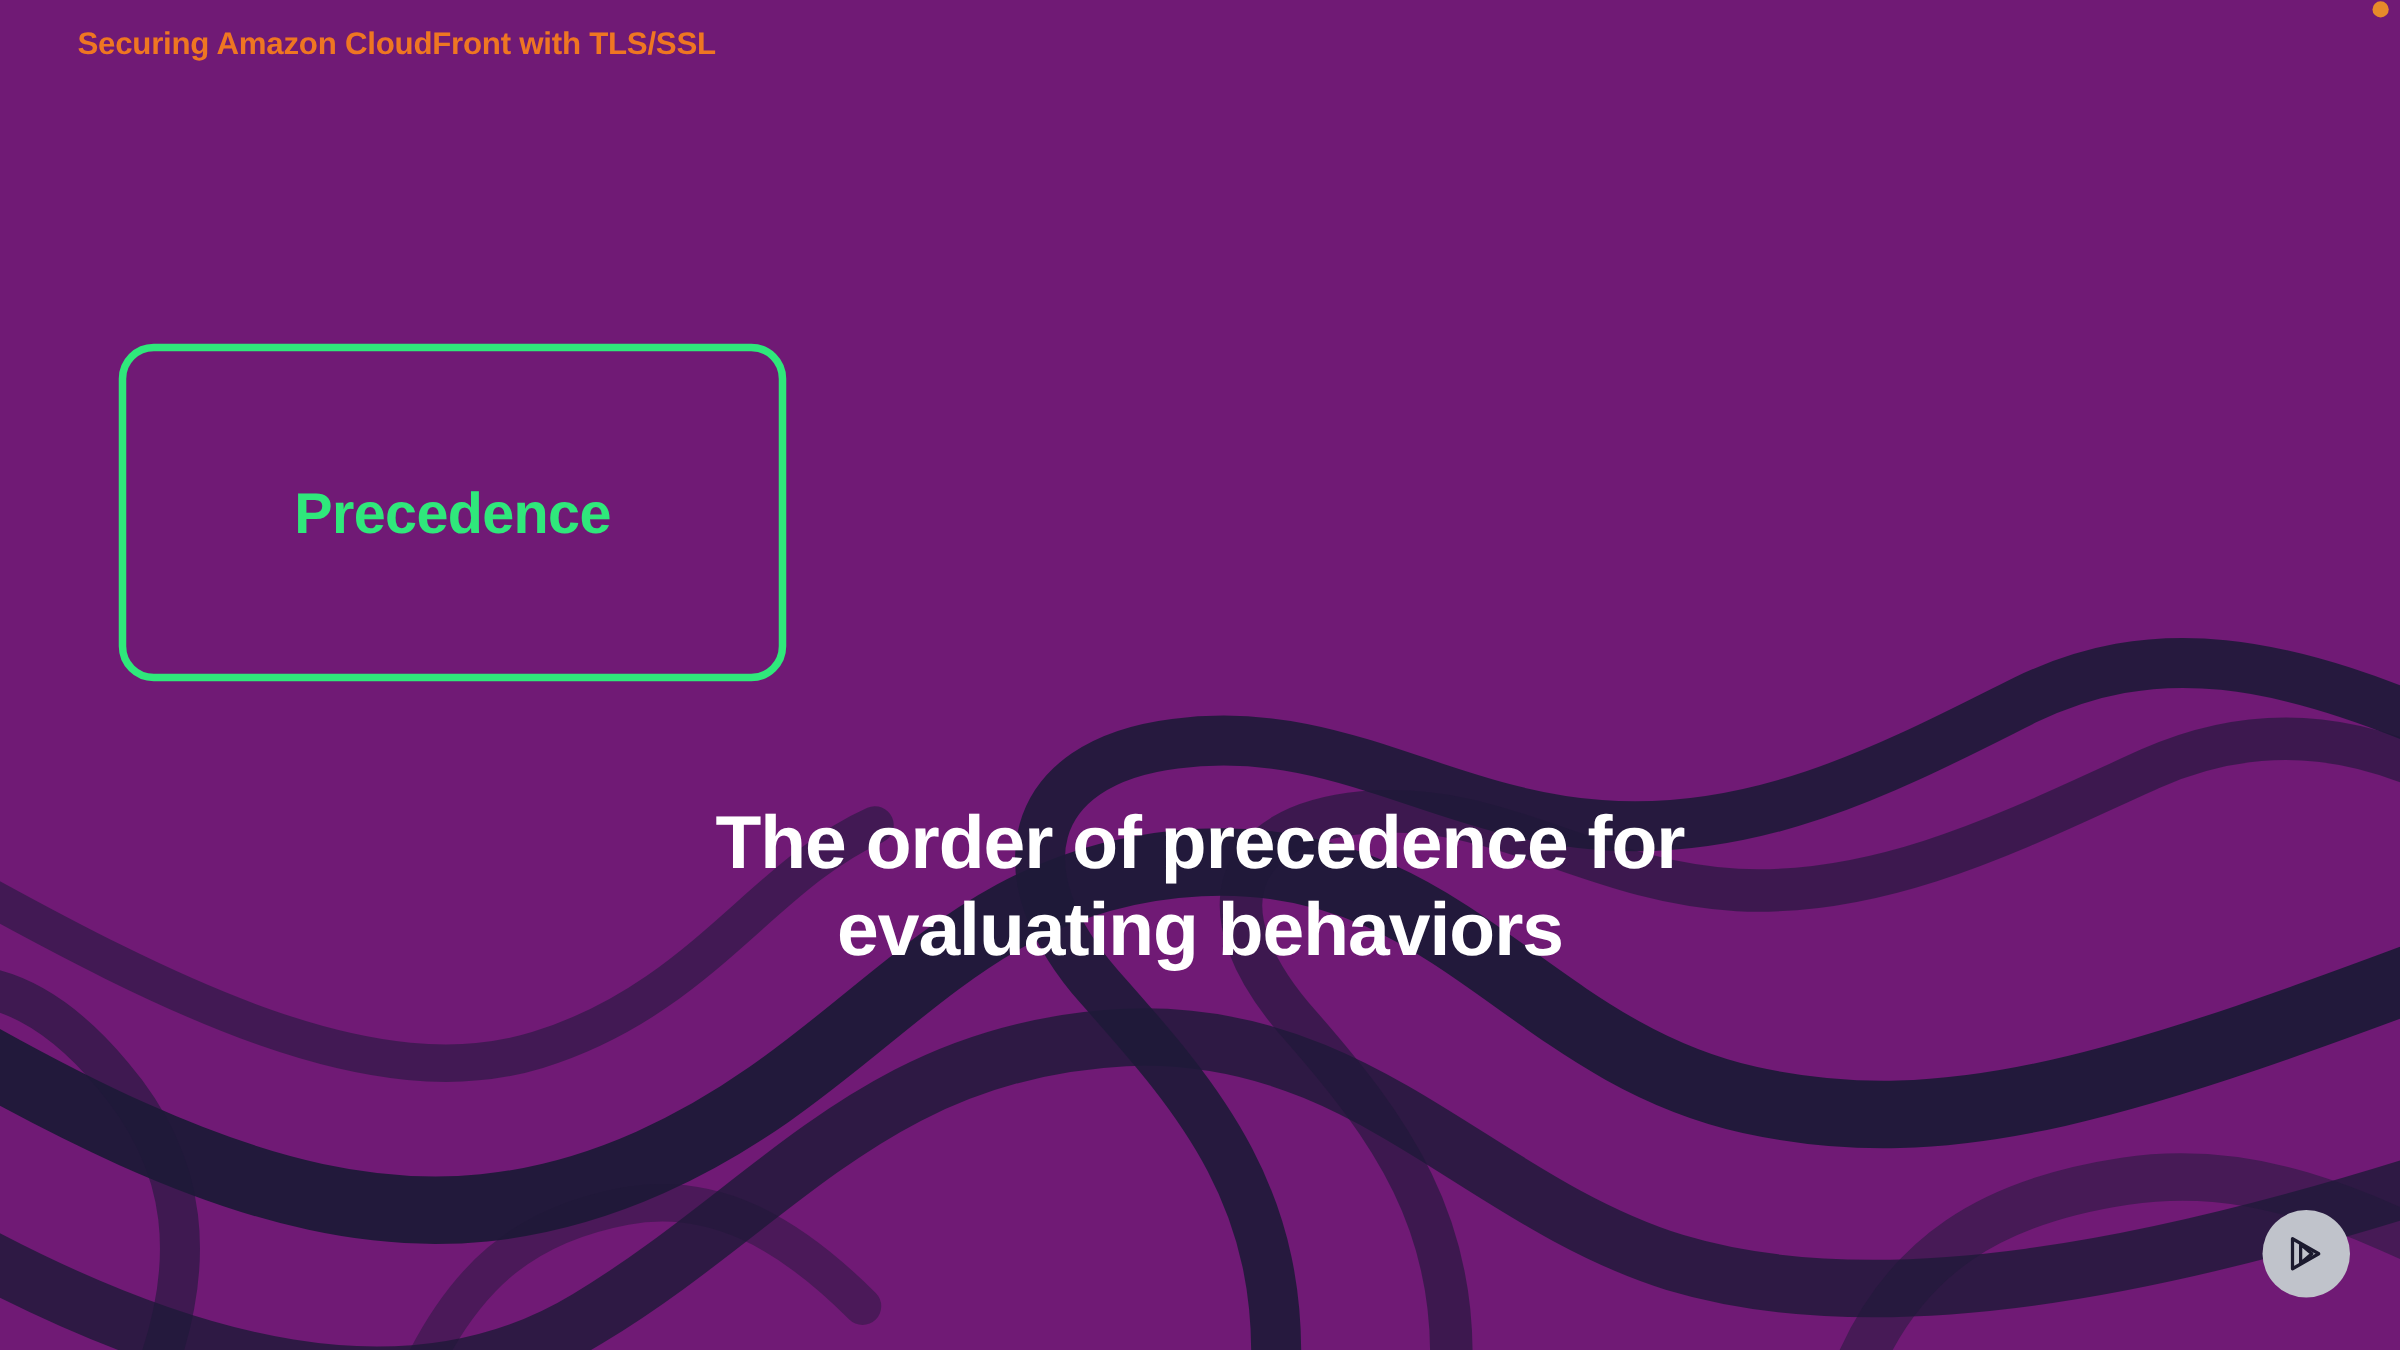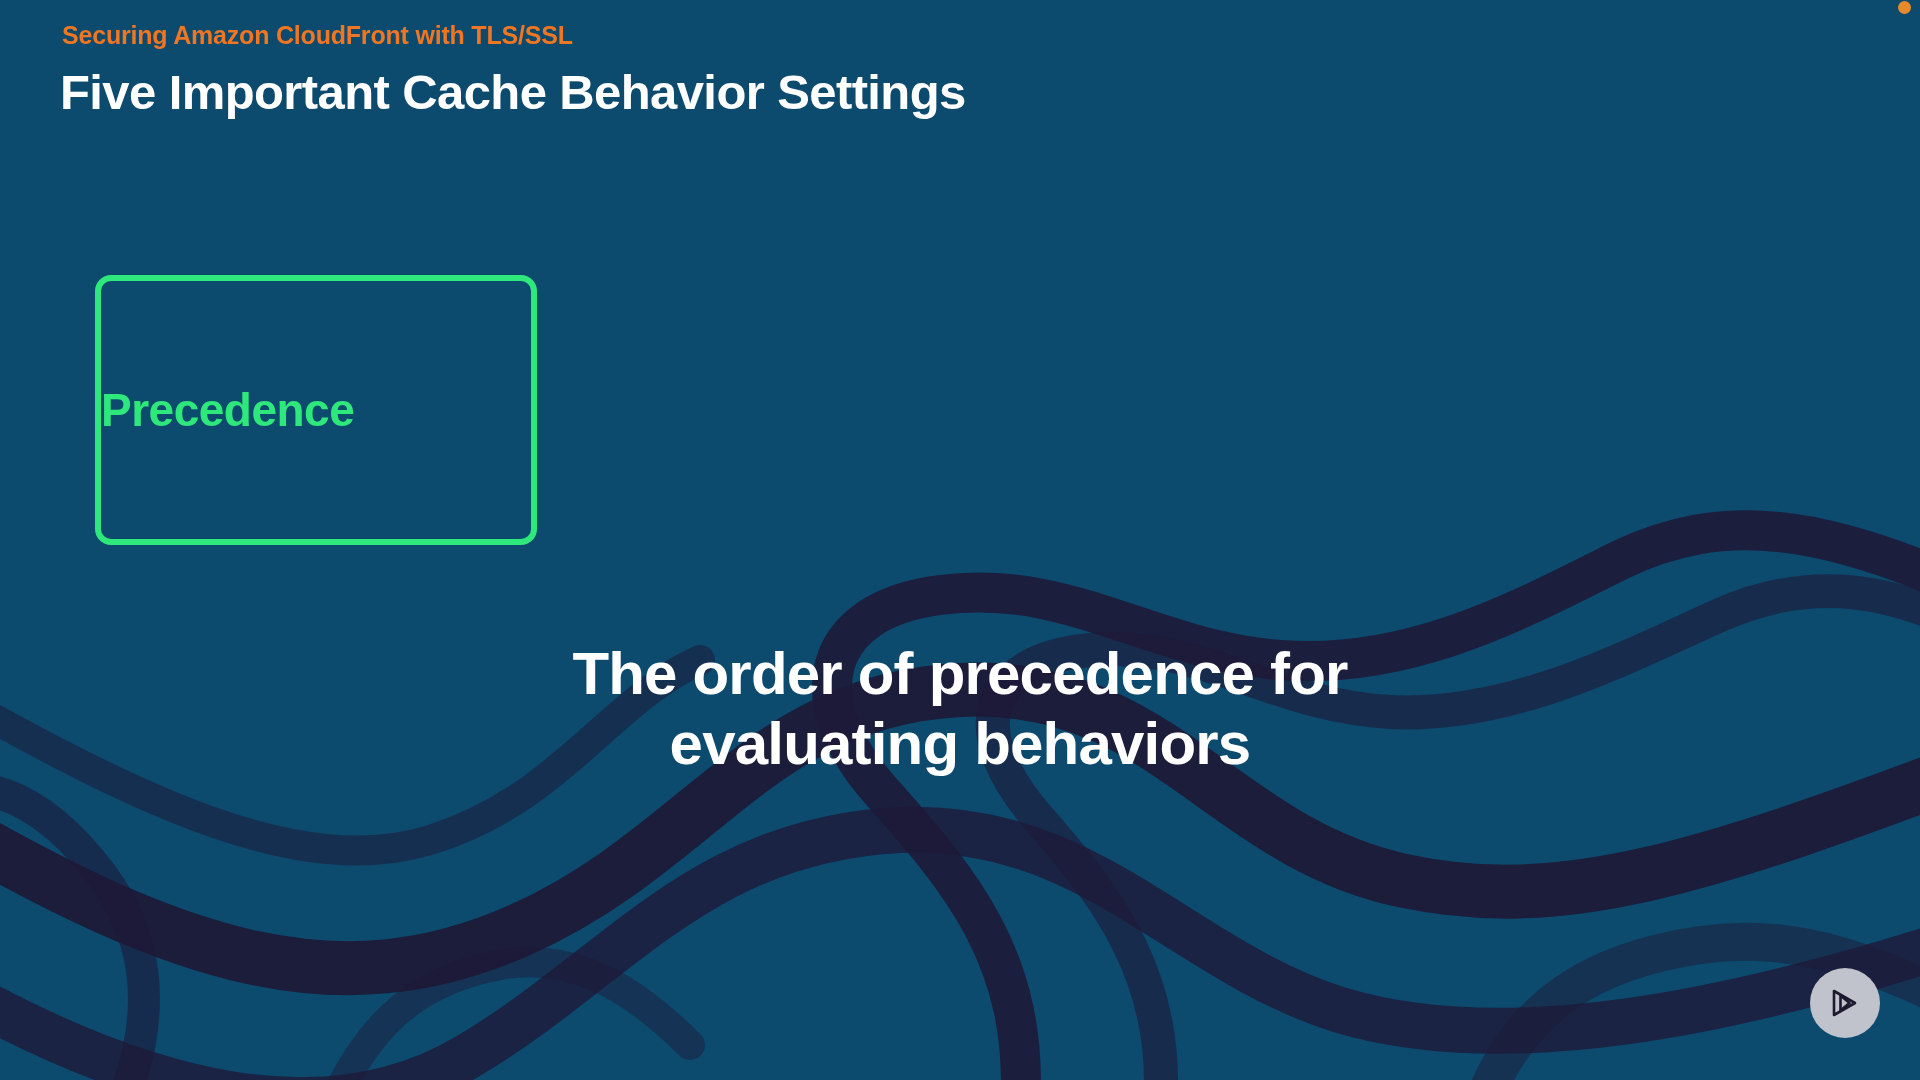--- a/index.html
+++ b/index.html
@@ -7,21 +7,21 @@
     margin: 0;
     padding: 0;
     background: #0f0d18;
   }
 
   .slide {
     position: relative;
     width: 1920px;
     height: 1080px;
     overflow: hidden;
-    background: #0c4a6e;
+    background: #701a75;
     font-family: "Liberation Sans", sans-serif;
     -webkit-font-smoothing: antialiased;
   }
 
   
   .bg-waves {
     position: absolute;
     inset: 0;
     width: 1920px;
     height: 1080px;
@@ -56,27 +56,28 @@
     line-height: 1.18;
     margin: 14px 0 0 -2px;
     white-space: nowrap;
   }
 
   
   .callout-card {
     position: absolute;
     left: 95px;
     top: 275px;
-    width: 442px;
+    width: 534px;
     height: 270px;
     box-sizing: border-box;
     border: 6px solid #2fe87b;
-    border-radius: 16px;
+    border-radius: 28px;
     display: flex;
     align-items: center;
+    justify-content: center;
     background: transparent;
     z-index: 4;
   }
 
   .callout-label {
     color: #2fe87b;
     font-size: 46px;
     font-weight: bold;
     letter-spacing: -0.5px;
     line-height: 1;
@@ -147,21 +148,20 @@
                C 1200 640, 1270 705, 1390 712 C 1510 718, 1620 660, 1720 615
                C 1810 575, 1900 585, 1995 645" stroke-width="34" opacity="0.62"></path>
       <path d="M 1480 1110 C 1520 1000, 1600 960, 1700 945 C 1800 930, 1880 965, 1990 1020" stroke-width="38" opacity="0.5"></path>
       <path d="M 120 1110 C 160 1010, 150 930, 90 860 C 40 800, -10 780, -60 790" stroke-width="32" opacity="0.6"></path>
       <path d="M 330 1110 C 370 1020, 420 980, 500 965 C 570 952, 630 985, 690 1045" stroke-width="30" opacity="0.45"></path>
     </g>
   </svg>
 
   <div class="header">
     <p class="eyebrow">Securing Amazon CloudFront with TLS/SSL</p>
-    <h1 class="page-title">Five Important Cache Behavior Settings</h1>
   </div>
 
   <div class="callout-card">
     <span class="callout-label">Precedence</span>
   </div>
 
   <div class="statement">The order of precedence for evaluating behaviors</div>
 
   <div class="brand-badge">
     <svg width="40" height="40" viewBox="0 0 40 40" aria-hidden="true">

